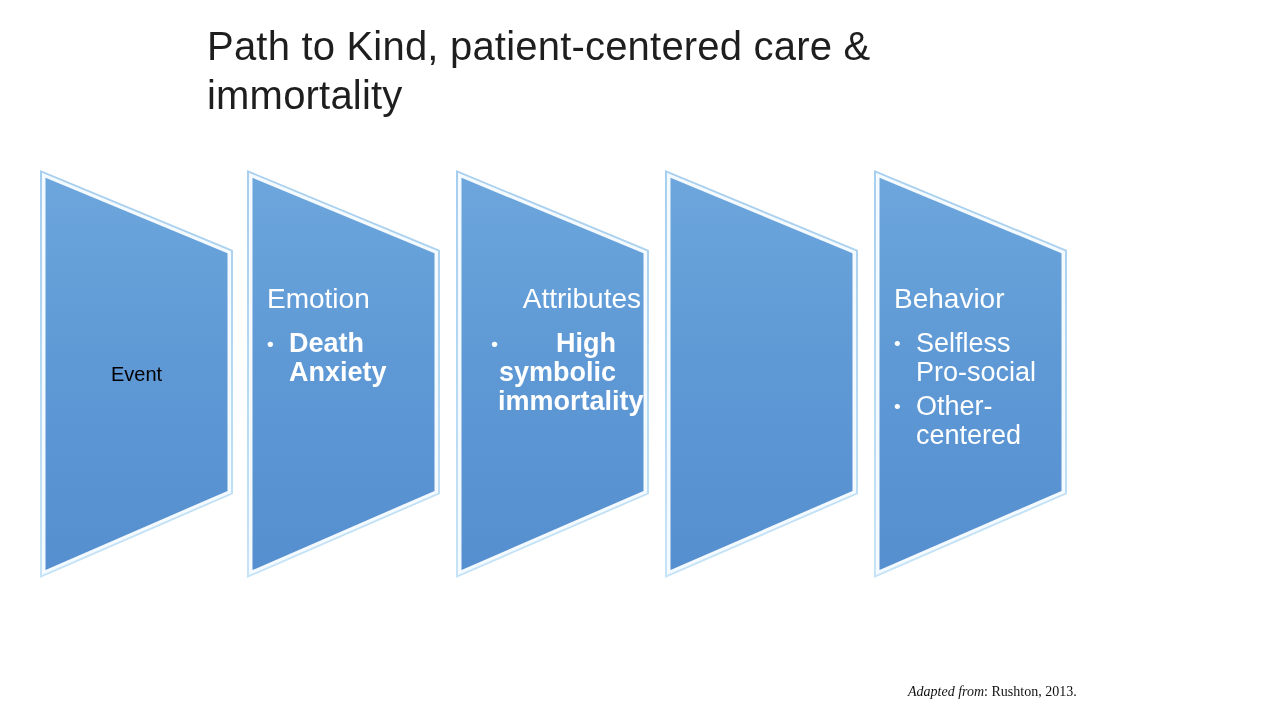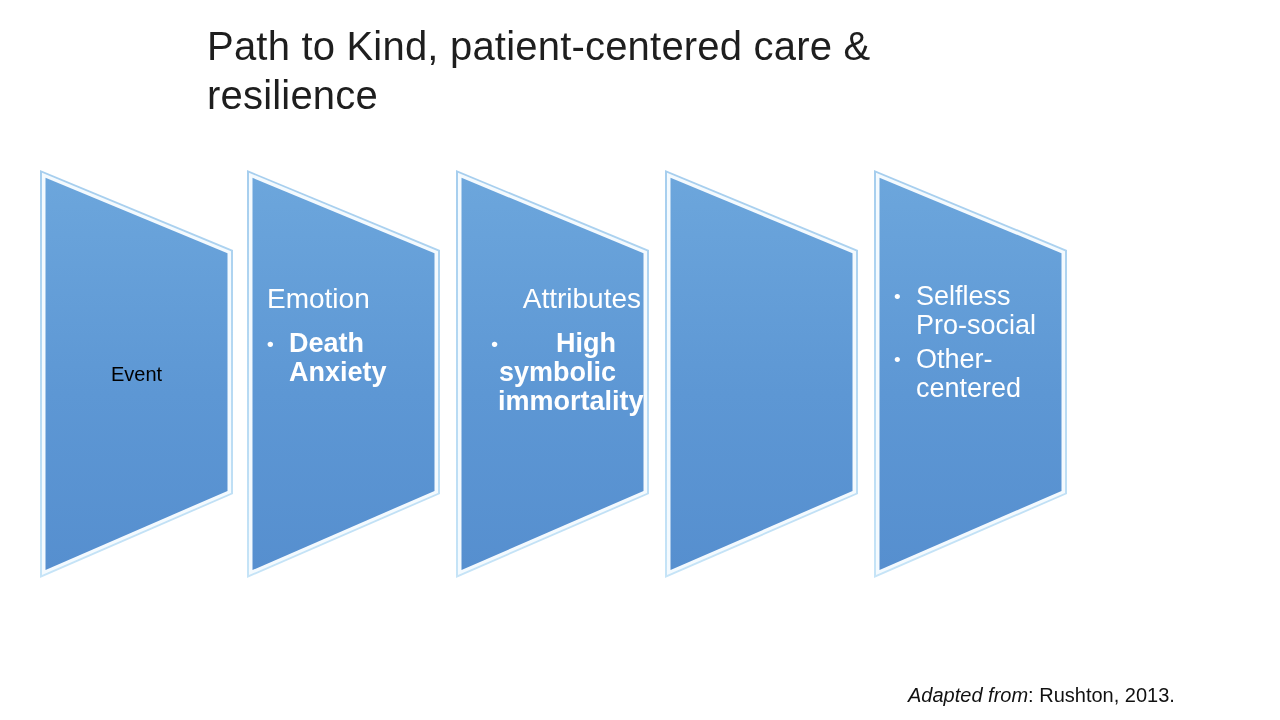--- a/index.html
+++ b/index.html
@@ -101,22 +101,23 @@
   .bt-narrow-2 .bullet-text { width: 110px; }
   .bt-narrow-3 .bullet-text { width: 118px; }
   .bt-narrow-5 .bullet-text { width: 128px; }
 
   
   .footer-citation {
     position: absolute;
     left: 908px;
     top: 684px;
     width: 340px;
-    font-size: 20px;
+    font-size: 14px;
     color: #111111;
+    font-family: Liberation Serif, serif;
   }
   .footer-citation .it {
     font-style: italic;
   }
   .hidden-defs {
     position: absolute;
     width: 0;
     height: 0;
     overflow: hidden;
   }
@@ -140,21 +141,21 @@
       <polygon points="2,2.8 191,81.2 191,322.9 2,405.1" fill="#F4FAFE"></polygon>
       <polygon points="5.5,7.8 187.5,83.2 187.5,320.9 5.5,400.1" fill="url(#gMain)"></polygon>
     </g>
   </defs>
 </svg>
 
 <div class="slide">
 
   <div class="slide-title">
     <div>Path to Kind, patient-centered care &amp;</div>
-    <div>resilience</div>
+    <div>immortality</div>
   </div>
 
   <div class="shape" style="left:40px">
     <svg class="panel" width="193" height="408" viewBox="0 0 193 408">
         <use href="#chevpanel"></use>
       </svg>
     <div class="center-label">Event</div>
   </div>
 
   <div class="shape" style="left:247px">
@@ -191,20 +192,21 @@
     <svg class="panel" width="193" height="408" viewBox="0 0 193 408">
         <use href="#chevpanel"></use>
       </svg>
   </div>
 
   <div class="shape" style="left:874px">
     <svg class="panel" width="193" height="408" viewBox="0 0 193 408">
         <use href="#chevpanel"></use>
       </svg>
     <div class="shape-content" style="left:20px; top:82px; width:165px;">
+      <div class="panel-heading">Behavior</div>
       <div class="bullet-list bt-narrow-5">
         <div class="bullet-item">
           <span class="bullet-dot">•</span>
           <span class="bullet-text">Selfless Pro-social</span>
         </div>
         <div class="bullet-item">
           <span class="bullet-dot">•</span>
           <span class="bullet-text">Other-centered</span>
         </div>
       </div>

